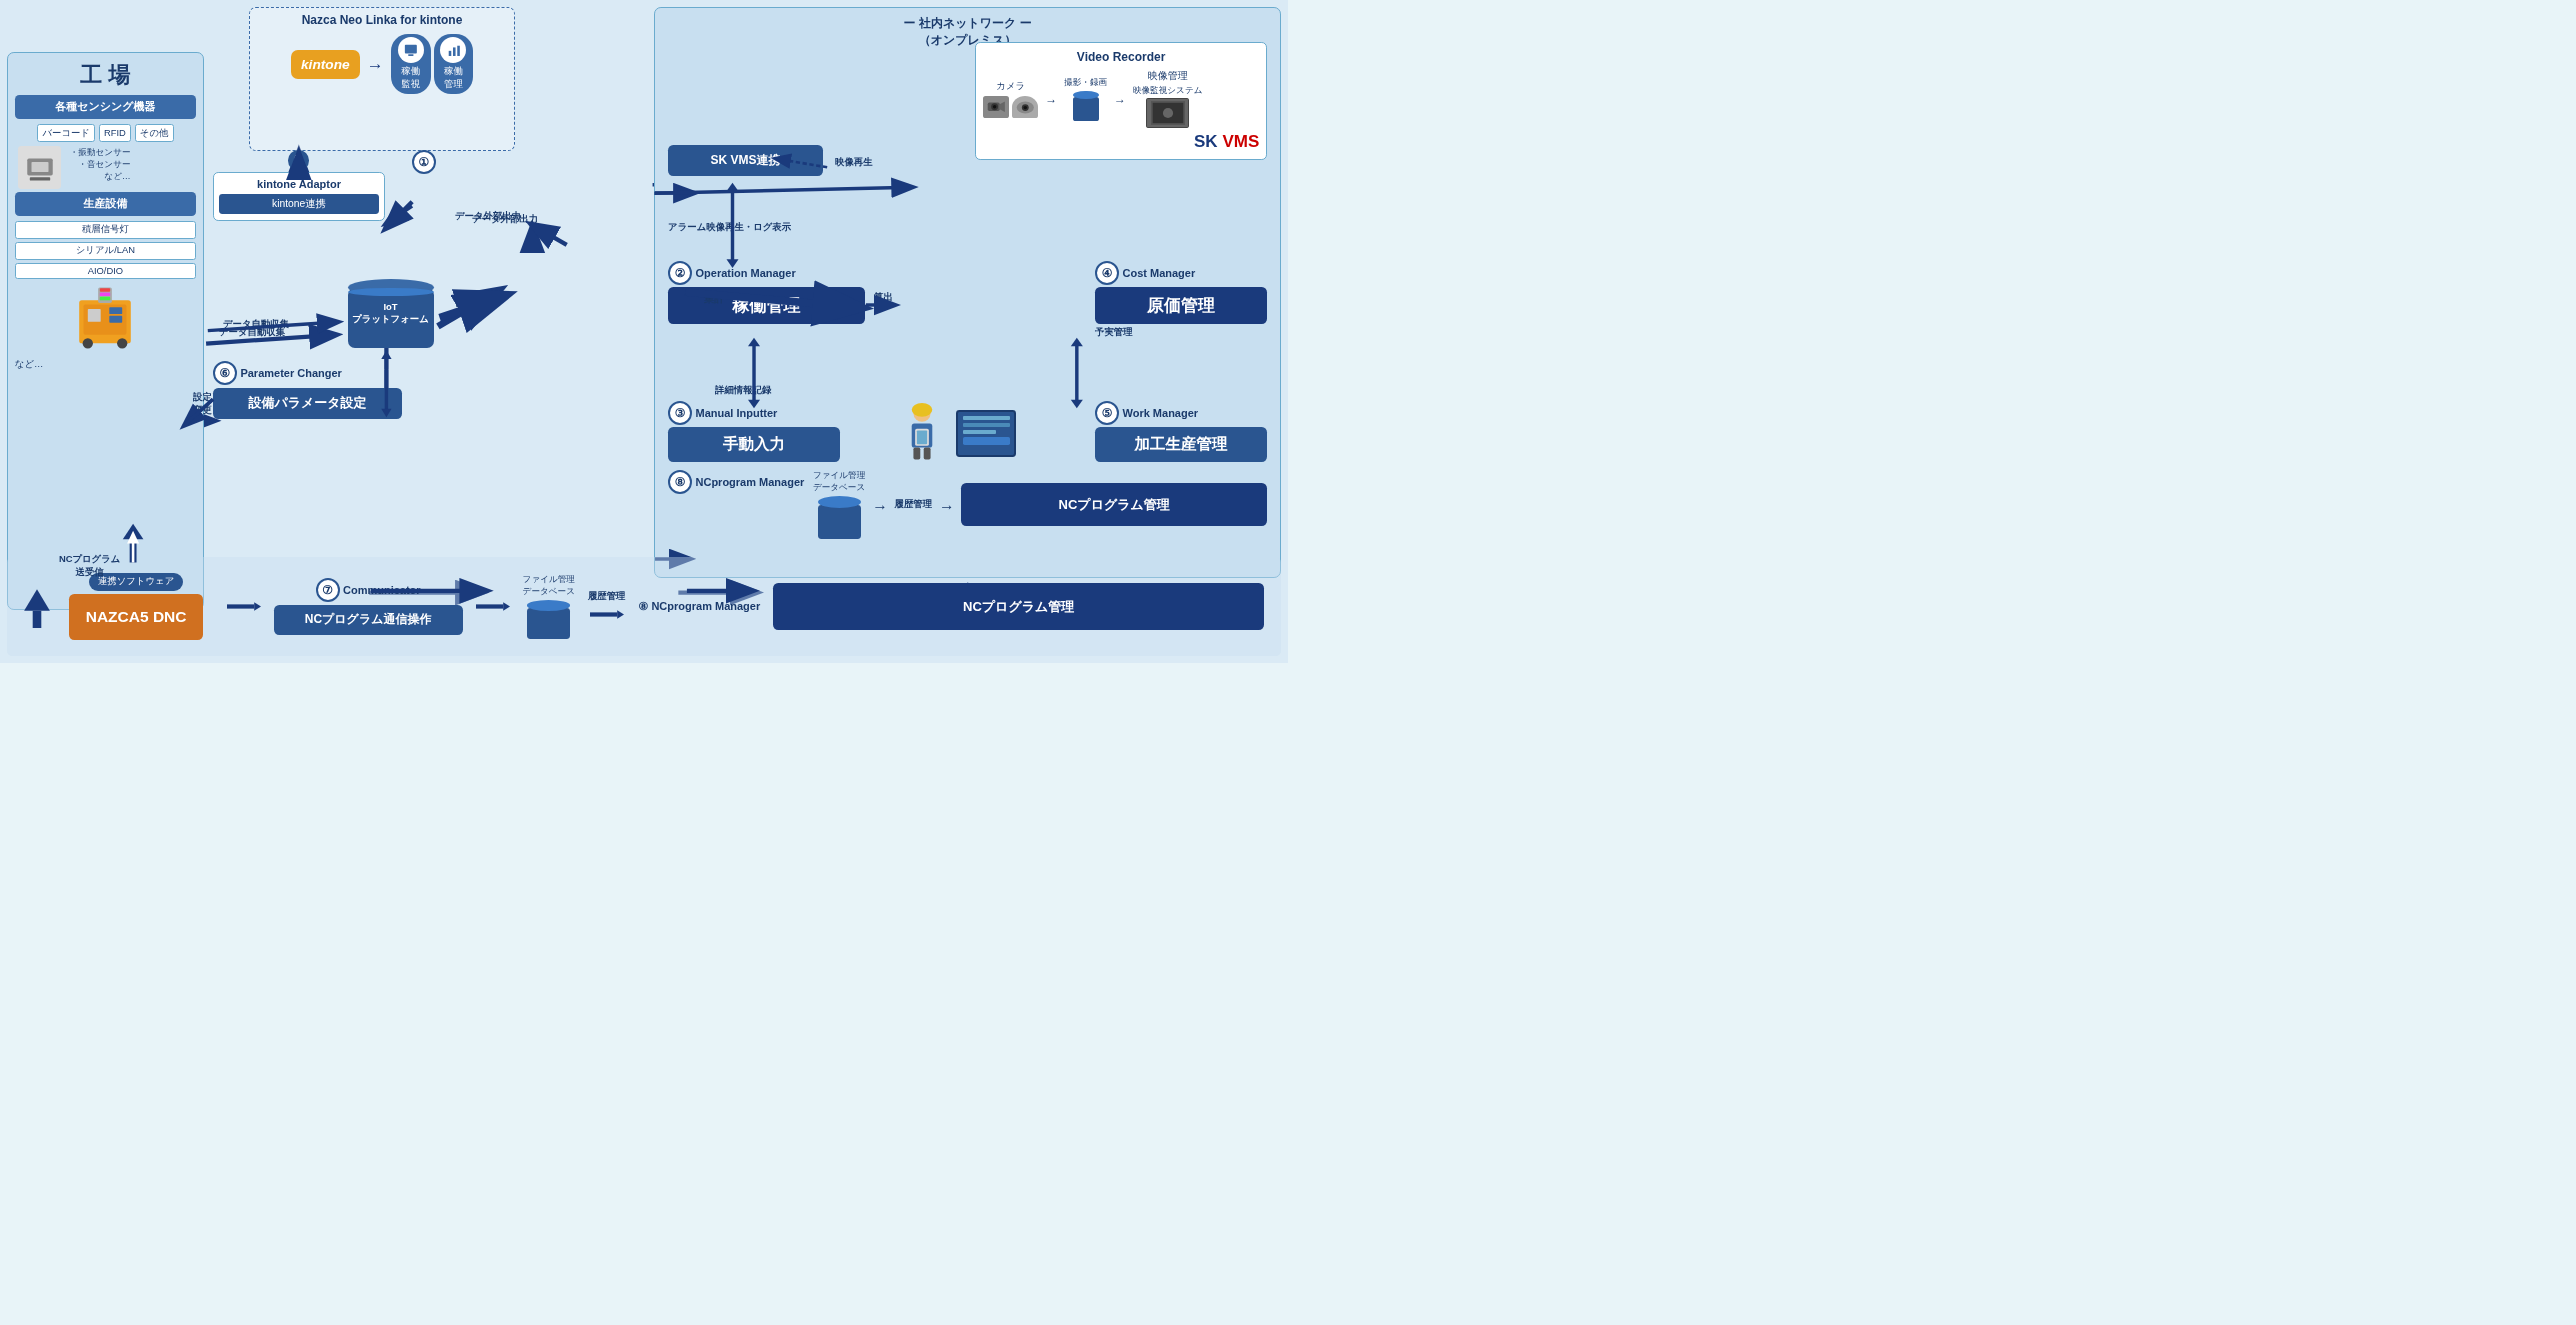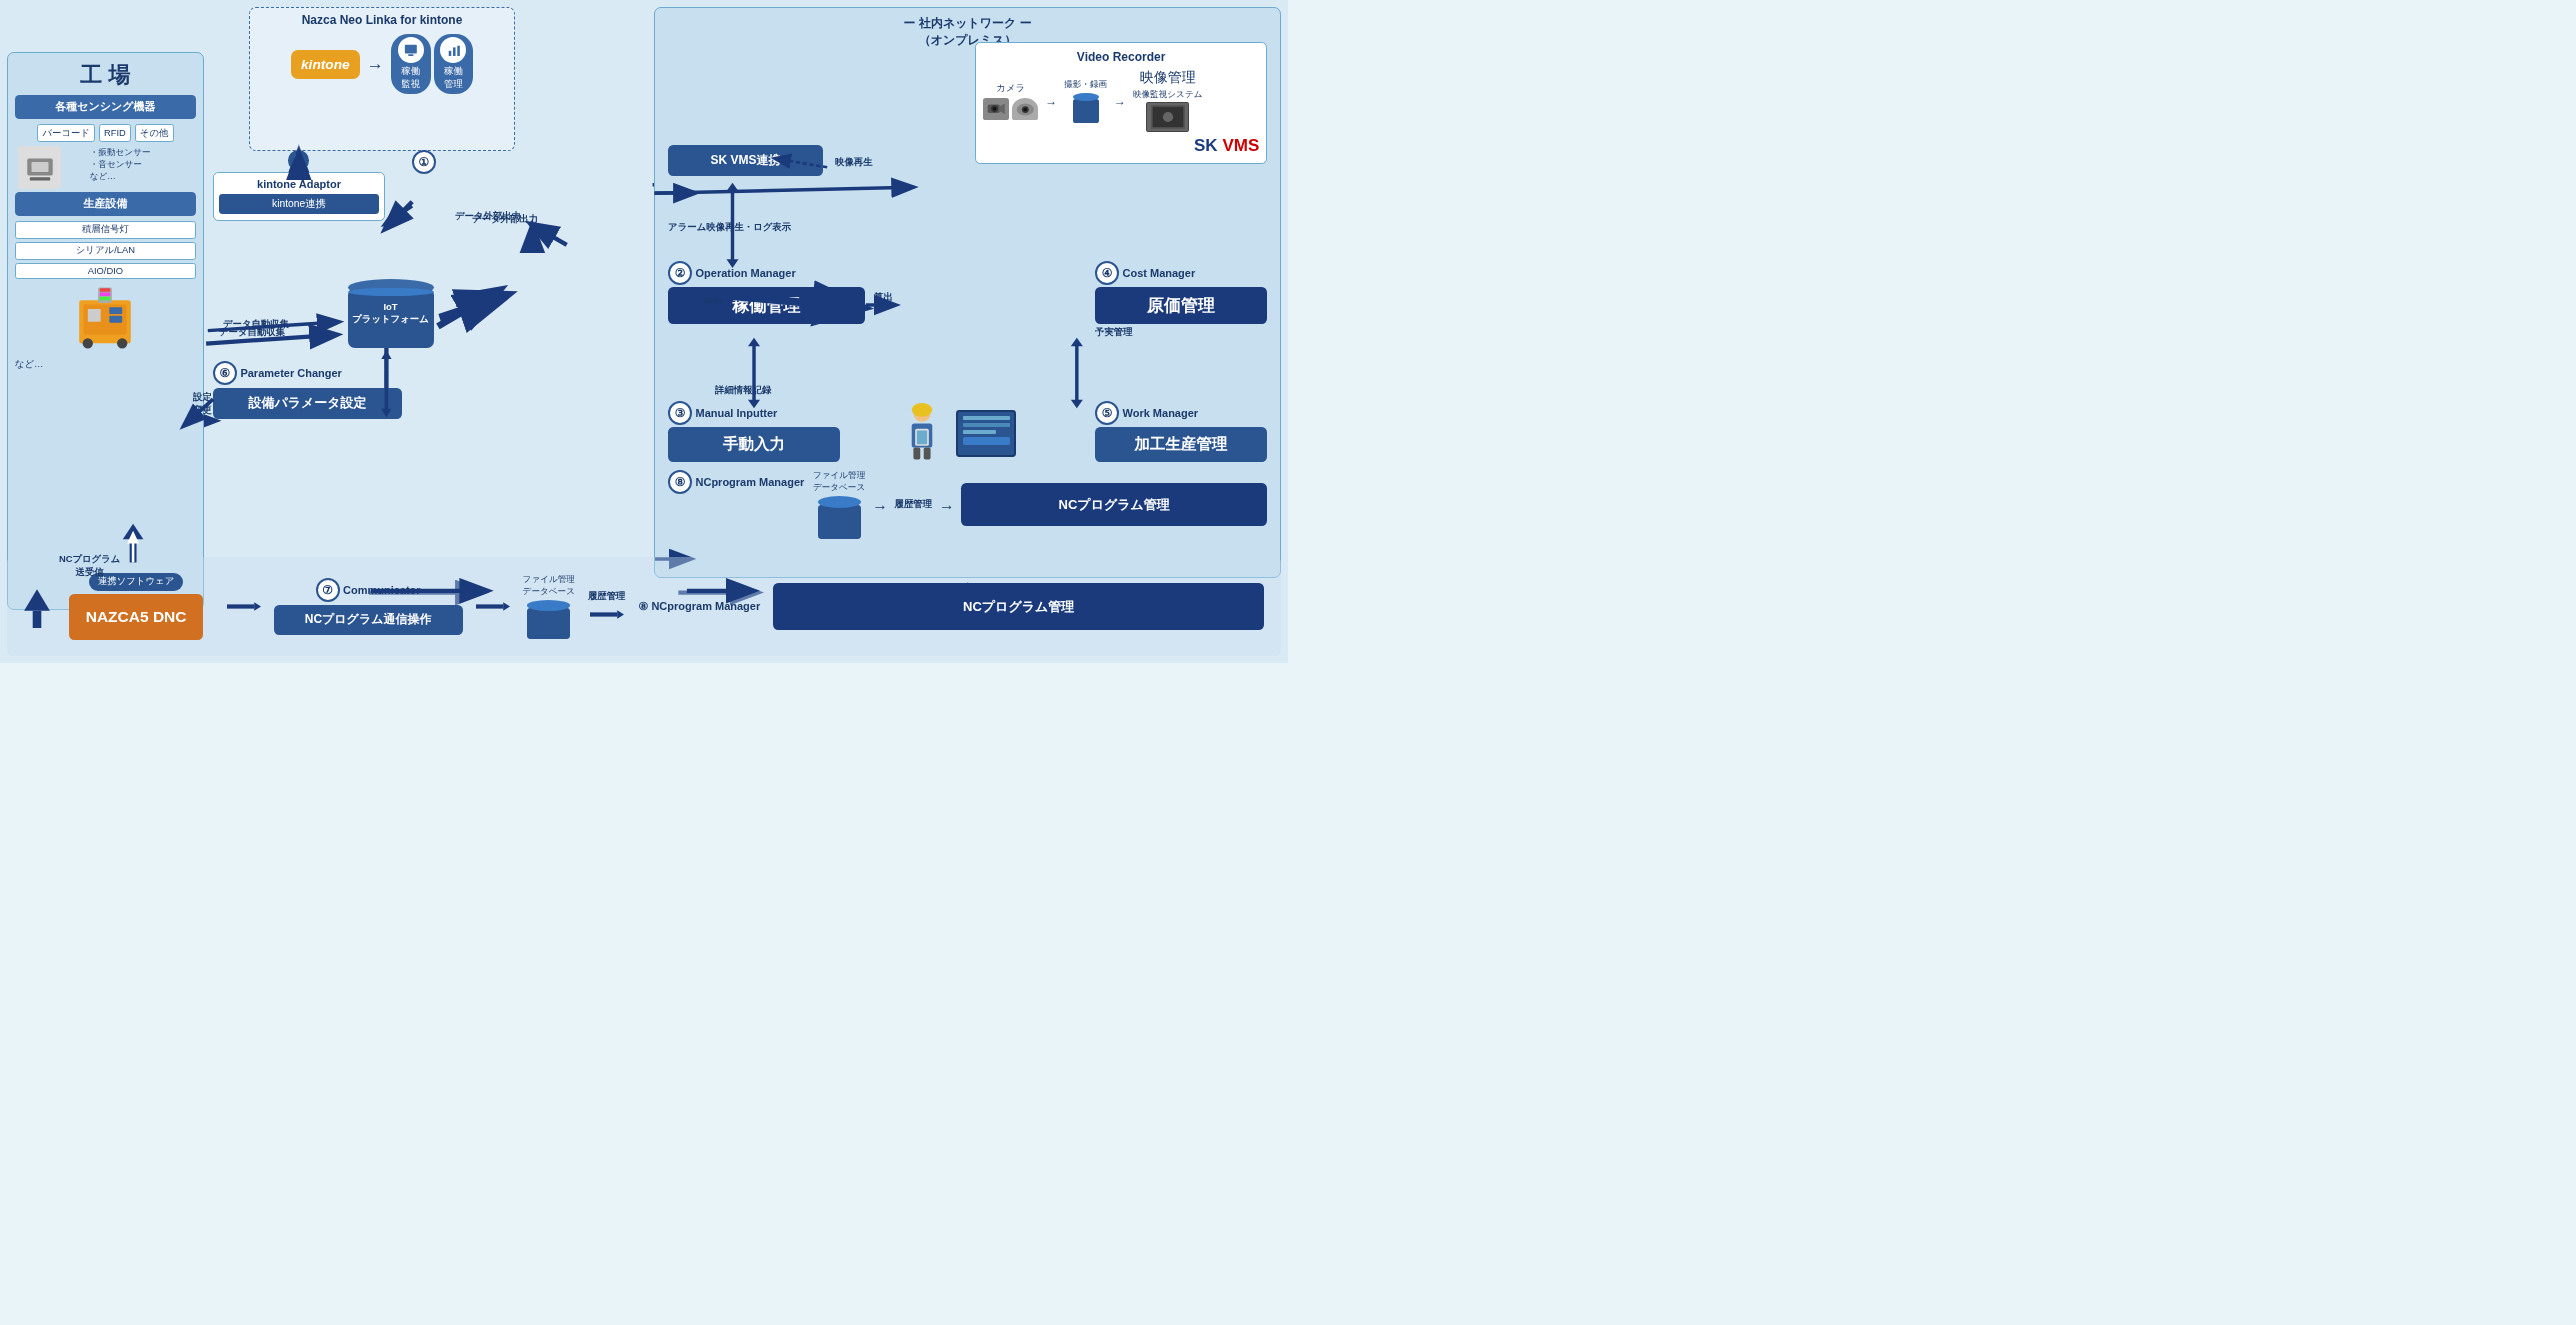--- a/index.html
+++ b/index.html
@@ -431,21 +431,21 @@
 
     <div class="sensing-box">
       <span>各種センシング機器</span>
     </div>
     <div class="tag-row">
       <div class="tag">バーコード</div>
       <div class="tag">RFID</div>
       <div class="tag">その他</div>
     </div>
 
-    <div style="display:flex; gap:20px; margin-bottom:3.4px; align-items:flex-start; padding: 0 3.4px;">
+    <div style="display:flex; gap:0; margin-bottom:3.4px; align-items:flex-start; padding: 0 3.4px; text-align: right;">
       <div style="width:43px; height:43px; background:#ddd; border-radius:3.4px; display:flex; align-items:center; justify-content:center;">
         <svg width="34" height="34" viewBox="0 0 40 40">
           <rect x="5" y="10" width="30" height="20" rx="2" fill="#888"></rect>
           <rect x="10" y="14" width="20" height="12" rx="1" fill="#ccc"></rect>
           <rect x="8" y="32" width="24" height="4" rx="1" fill="#666"></rect>
         </svg>
       </div>
       <div style="display:flex; flex-direction:column; gap:1.7px;">
         <div class="sensor-notes" style="white-space:pre-line;">・振動センサー
 ・音センサー
@@ -569,21 +569,21 @@
           <div style="display:flex; flex-direction:column; align-items:center; gap:1.7px;">
             <div style="font-size:8.6px; color:#1a3a6b;">撮影・録画</div>
 
             <div style="width:26px; height:30px; position:relative;">
               <div style="position:absolute; bottom:0; left:0; right:0; height:24px; background:#2a5590; border-radius:2.6px;"></div>
               <div style="position:absolute; top:0; left:0; right:0; height:8.6px; background:#3a7bc8; border-radius:50%;"></div>
             </div>
           </div>
           <div style="color:#1a3a6b; font-size:12px;">→</div>
           <div style="display:flex; flex-direction:column; align-items:center; gap:1.7px;">
-            <div style="font-size:14px; color:#1a3a6b;">映像管理</div>
+            <div style="font-size:10px; color:#1a3a6b;">映像管理</div>
             <div style="font-size:8.6px; color:#1a3a6b;">映像監視システム</div>
 
             <div style="width:43px; height:30px; background:#666; border-radius:1.7px; border:1.7px solid #444; display:flex; align-items:center; justify-content:center;">
               <svg width="34" height="24" viewBox="0 0 40 28">
                 <rect x="0" y="0" width="40" height="28" fill="#555"></rect>
                 <rect x="2" y="2" width="36" height="24" fill="#333"></rect>
                 <circle cx="20" cy="14" r="6" fill="#666"></circle>
               </svg>
             </div>
           </div>

